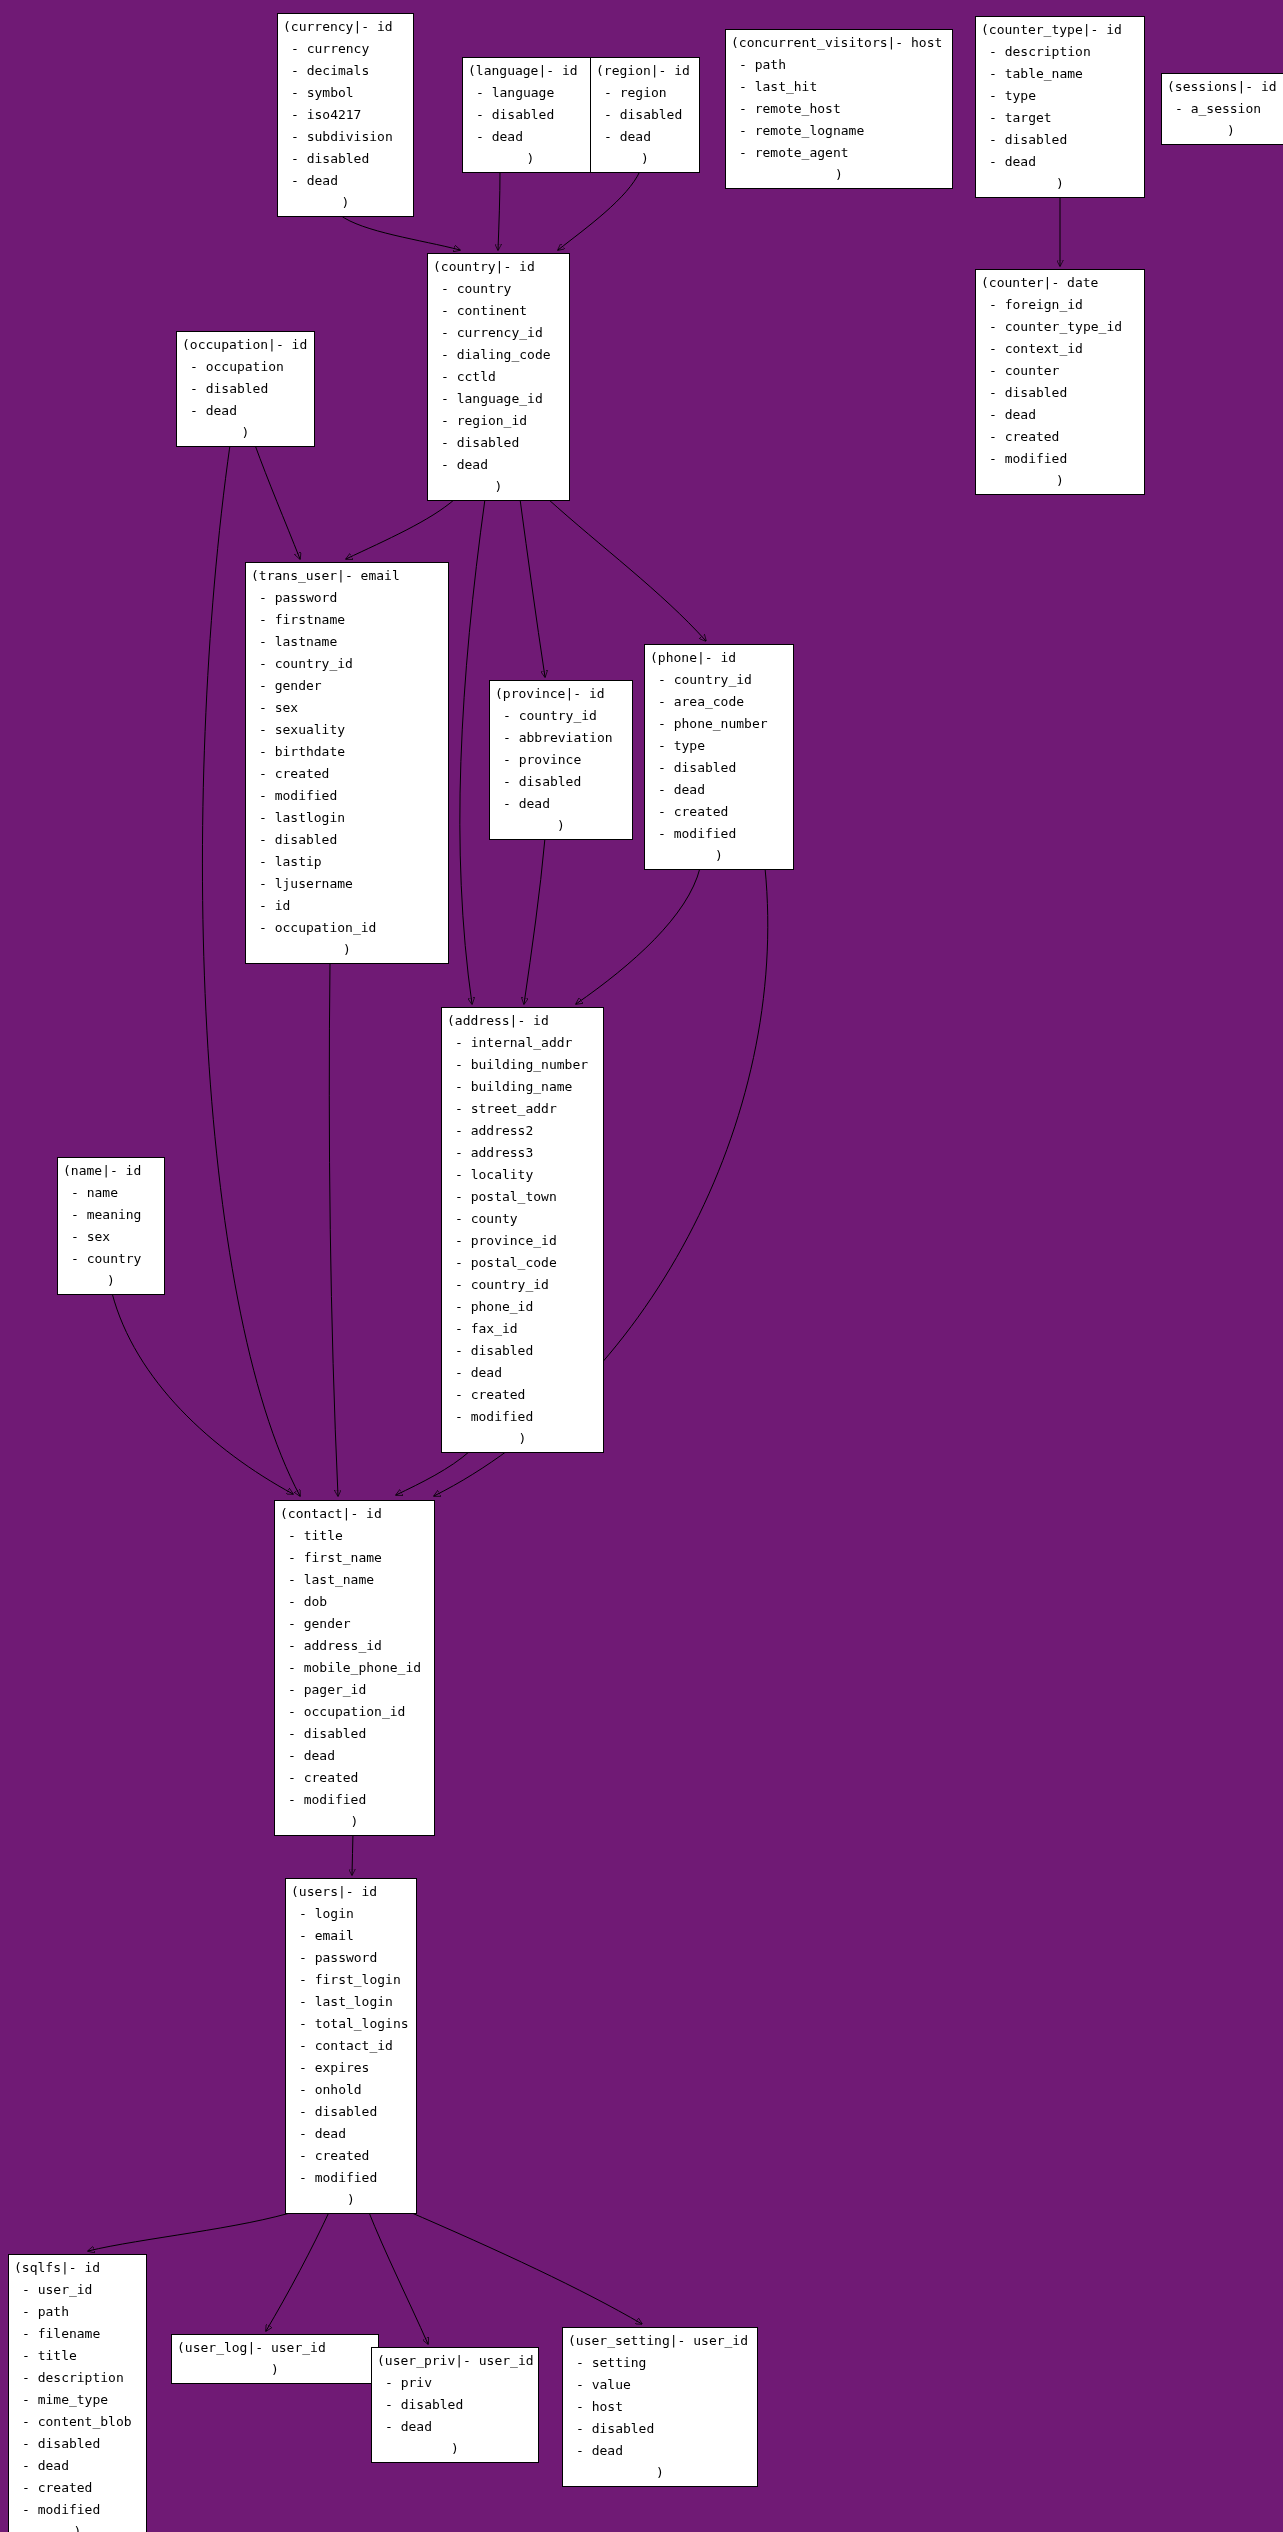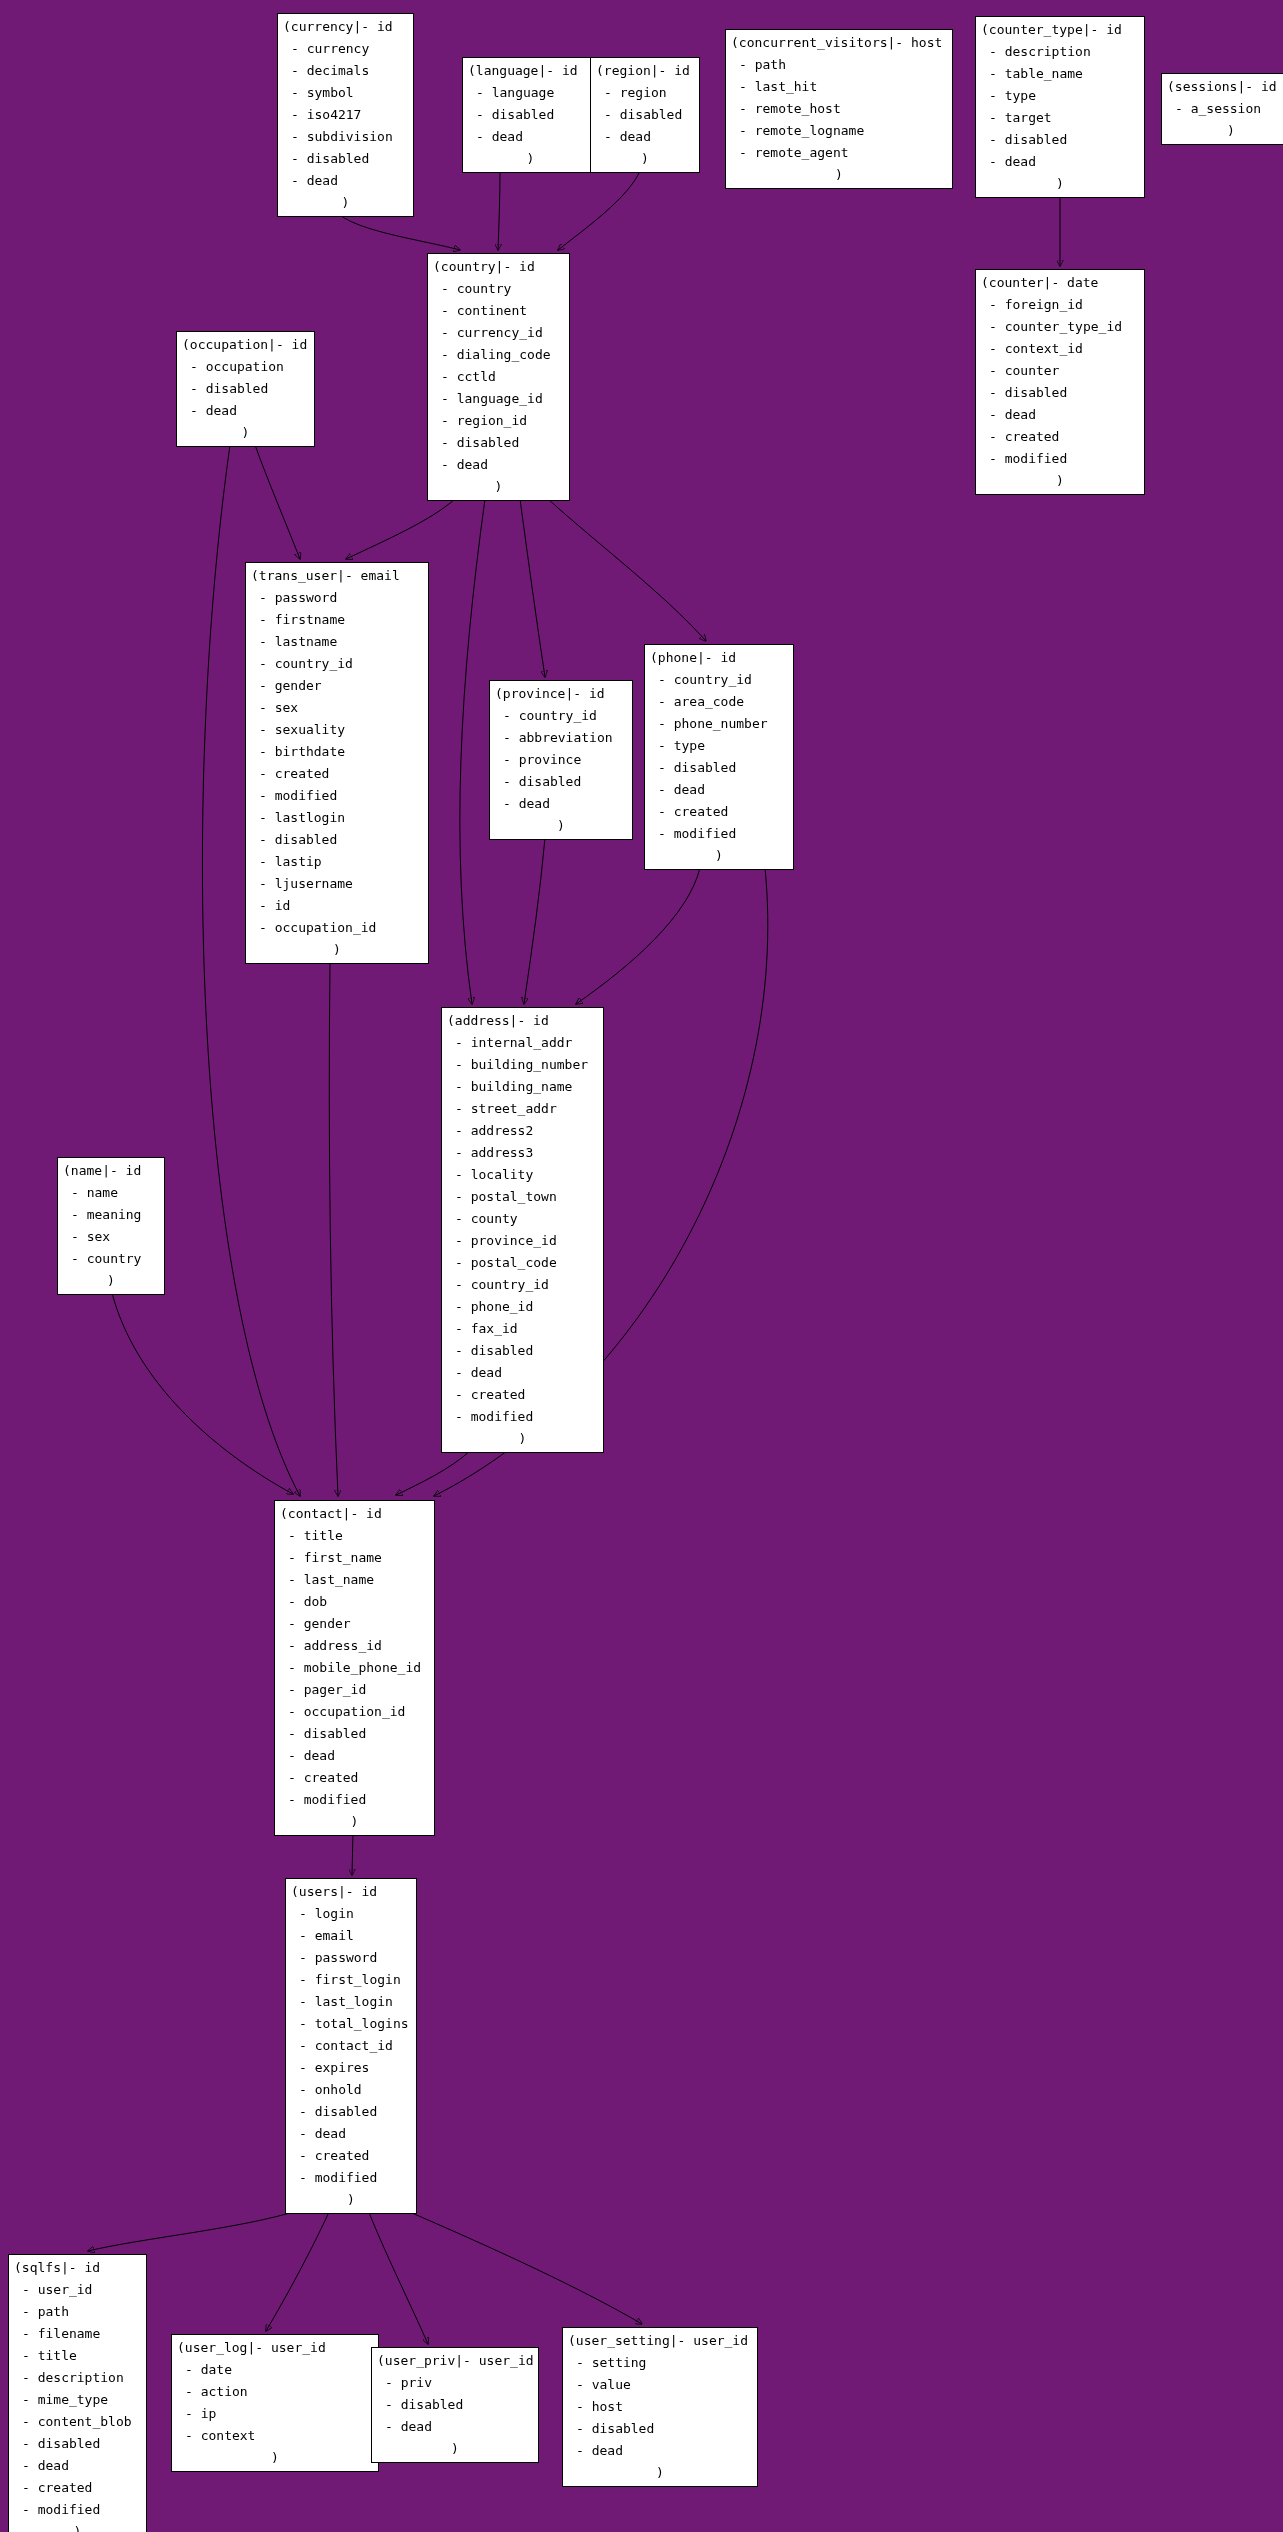--- a/index.html
+++ b/index.html
@@ -179,21 +179,21 @@
   <div class="table-box" style="left:176px;top:331px;width:139px;">
     <div class="box-header">(occupation|- id</div>
     <div class="box-fields">
         <div class="field-line">- occupation</div>
         <div class="field-line">- disabled</div>
         <div class="field-line">- dead</div>
       </div>
     <div class="box-footer">)</div>
   </div>
 
-  <div class="table-box" style="left:245px;top:562px;width:184px;">
+  <div class="table-box" style="left:245px;top:562px;width:204px;">
     <div class="box-header">(trans_user|- email</div>
     <div class="box-fields">
         <div class="field-line">- password</div>
         <div class="field-line">- firstname</div>
         <div class="field-line">- lastname</div>
         <div class="field-line">- country_id</div>
         <div class="field-line">- gender</div>
         <div class="field-line">- sex</div>
         <div class="field-line">- sexuality</div>
         <div class="field-line">- birthdate</div>
@@ -325,26 +325,20 @@
         <div class="field-line">- disabled</div>
         <div class="field-line">- dead</div>
         <div class="field-line">- created</div>
         <div class="field-line">- modified</div>
       </div>
     <div class="box-footer">)</div>
   </div>
 
   <div class="table-box" style="left:171px;top:2334px;width:208px;">
     <div class="box-header">(user_log|- user_id</div>
-    <div class="box-fields">
-        <div class="field-line">- date</div>
-        <div class="field-line">- action</div>
-        <div class="field-line">- ip</div>
-        <div class="field-line">- context</div>
-      </div>
     <div class="box-footer">)</div>
   </div>
 
   <div class="table-box" style="left:371px;top:2347px;width:168px;">
     <div class="box-header">(user_priv|- user_id</div>
     <div class="box-fields">
         <div class="field-line">- priv</div>
         <div class="field-line">- disabled</div>
         <div class="field-line">- dead</div>
       </div>

